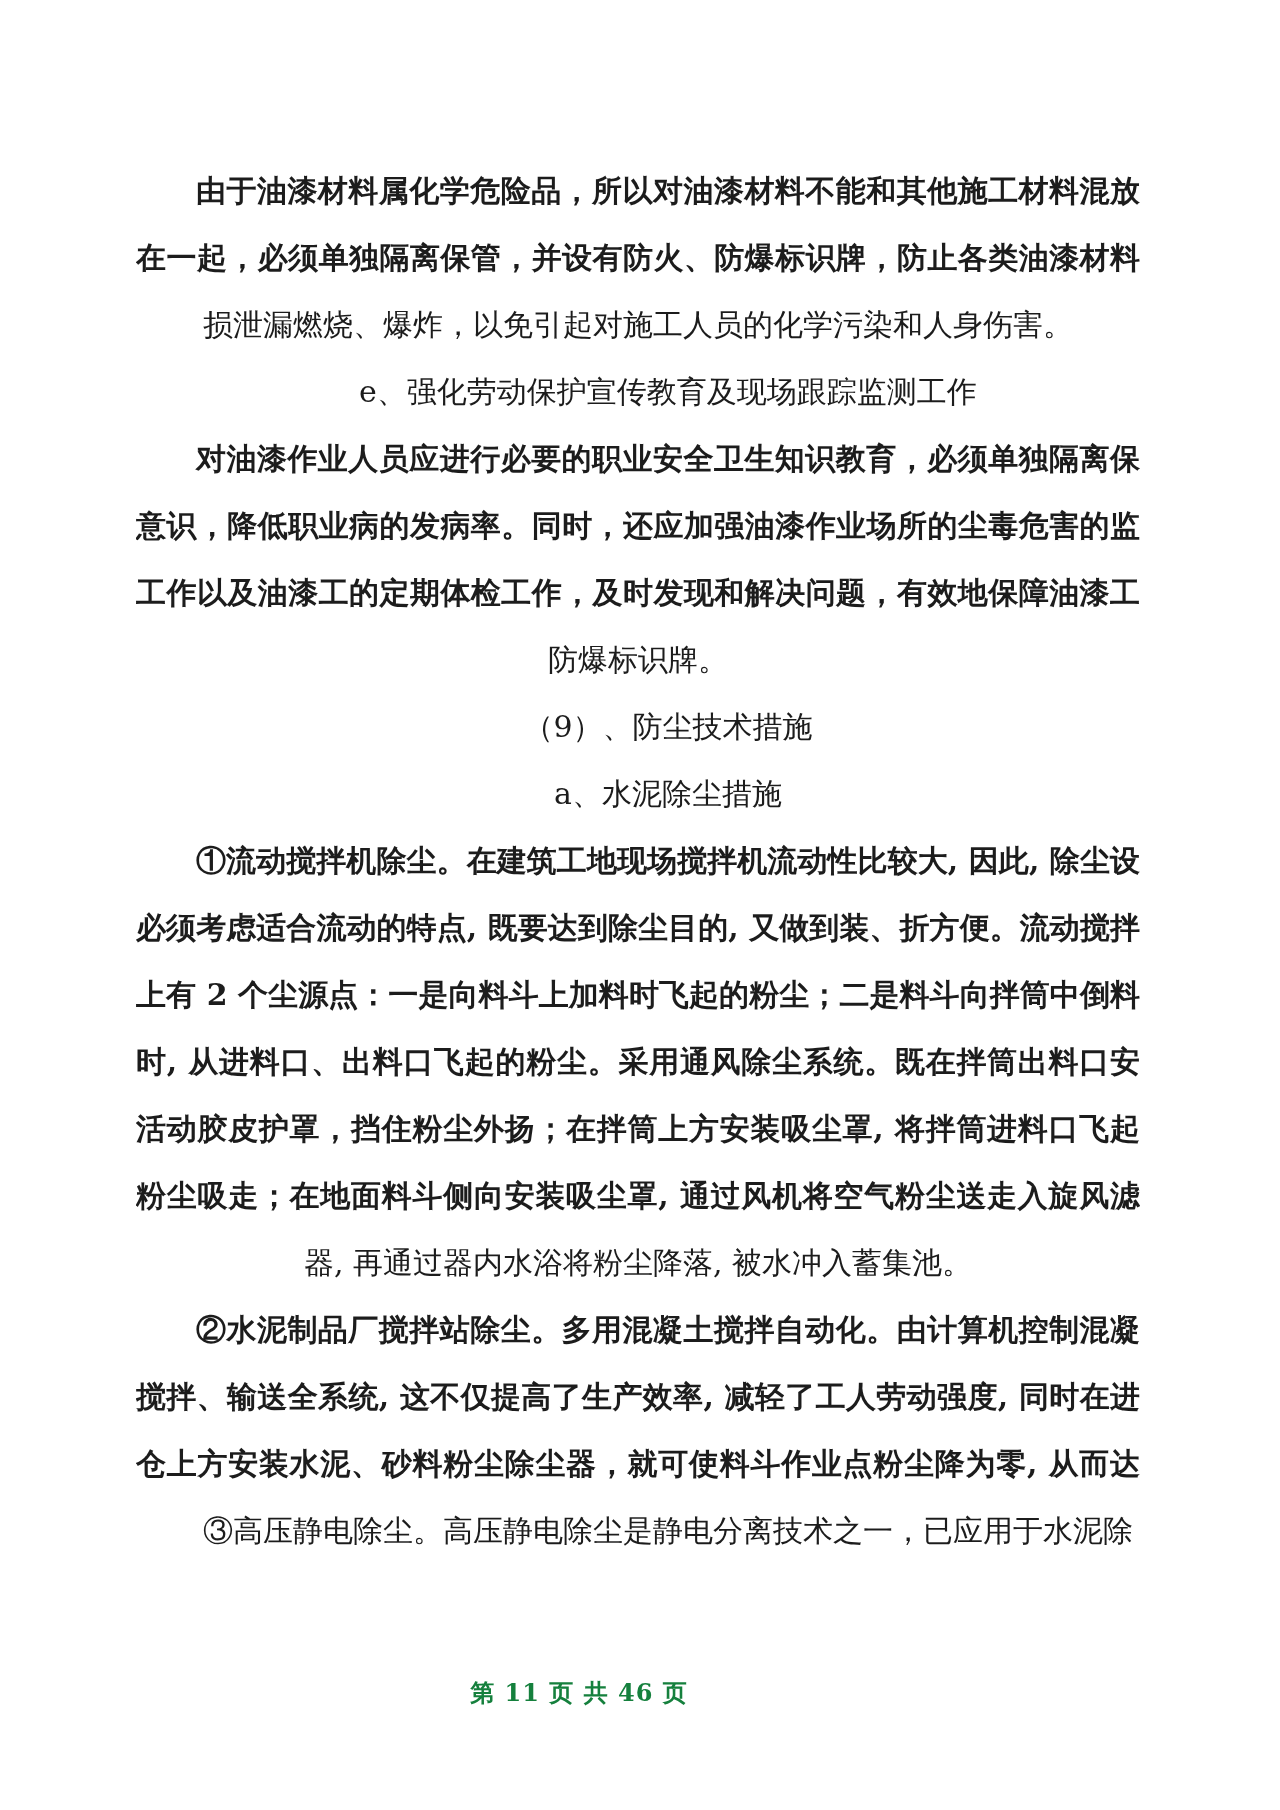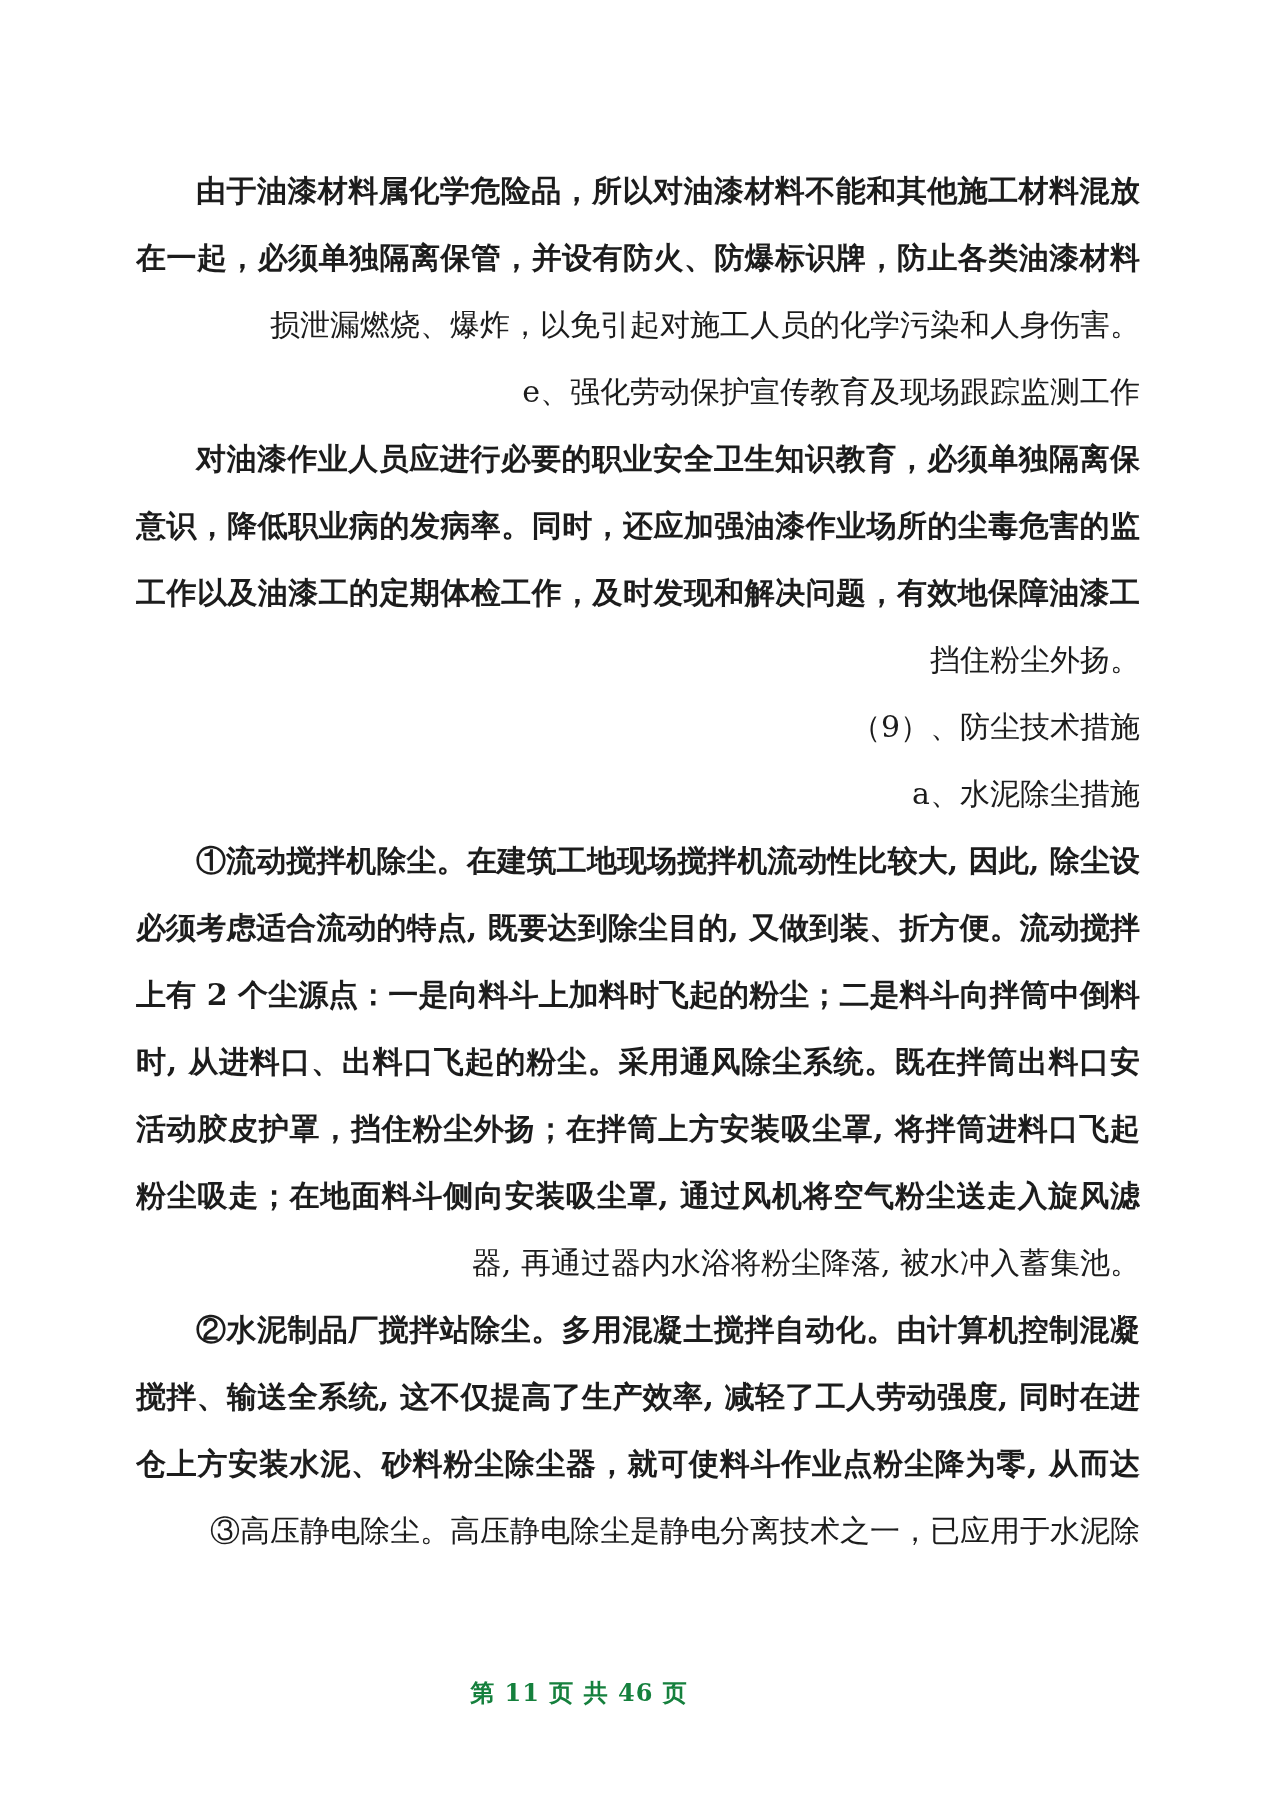--- a/index.html
+++ b/index.html
@@ -21,21 +21,21 @@
     left: 136px;
     top: 157px;
     width: 1004px;
   }
   .ln {
     height: 67px;
     line-height: 67px;
     font-size: 30px;
     white-space: normal;
     overflow: hidden;
-    text-align: right;
+    text-align: center;
   }
   .ln.j {
     text-align: justify;
     text-align-last: justify;
     text-justify: inter-character;
     font-weight: bold;
   }
   .ln.ind {
     padding-left: 60px;
   }
@@ -58,21 +58,21 @@
 
 <div class="page">
   <div class="content">
     <div class="ln ind j">由于油漆材料属化学危险品，所以对油漆材料不能和其他施工材料混放</div>
     <div class="ln j">在一起，必须单独隔离保管，并设有防火、防爆标识牌，防止各类油漆材料破</div>
     <div class="ln">损泄漏燃烧、爆炸，以免引起对施工人员的化学污染和人身伤害。</div>
     <div class="ln ind">e、强化劳动保护宣传教育及现场跟踪监测工作</div>
     <div class="ln ind j">对油漆作业人员应进行必要的职业安全卫生知识教育，必须单独隔离保管</div>
     <div class="ln j">意识，降低职业病的发病率。同时，还应加强油漆作业场所的尘毒危害的监测</div>
     <div class="ln j">工作以及油漆工的定期体检工作，及时发现和解决问题，有效地保障油漆工人</div>
-    <div class="ln">挡住粉尘外扬。</div>
+    <div class="ln">防爆标识牌。</div>
     <div class="ln ind">（9）、防尘技术措施</div>
     <div class="ln ind">a、水泥除尘措施</div>
     <div class="ln ind j">①流动搅拌机除尘。在建筑工地现场搅拌机流动性比较大, 因此, 除尘设备</div>
     <div class="ln j">必须考虑适合流动的特点, 既要达到除尘目的, 又做到装、折方便。流动搅拌机</div>
     <div class="ln j">上有 2 个尘源点：一是向料斗上加料时飞起的粉尘；二是料斗向拌筒中倒料</div>
     <div class="ln j">时, 从进料口、出料口飞起的粉尘。采用通风除尘系统。既在拌筒出料口安装</div>
     <div class="ln j">活动胶皮护罩，挡住粉尘外扬；在拌筒上方安装吸尘罩, 将拌筒进料口飞起的</div>
     <div class="ln j">粉尘吸走；在地面料斗侧向安装吸尘罩, 通过风机将空气粉尘送走入旋风滤尘</div>
     <div class="ln">器, 再通过器内水浴将粉尘降落, 被水冲入蓄集池。</div>
     <div class="ln ind j">②水泥制品厂搅拌站除尘。多用混凝土搅拌自动化。由计算机控制混凝土</div>

